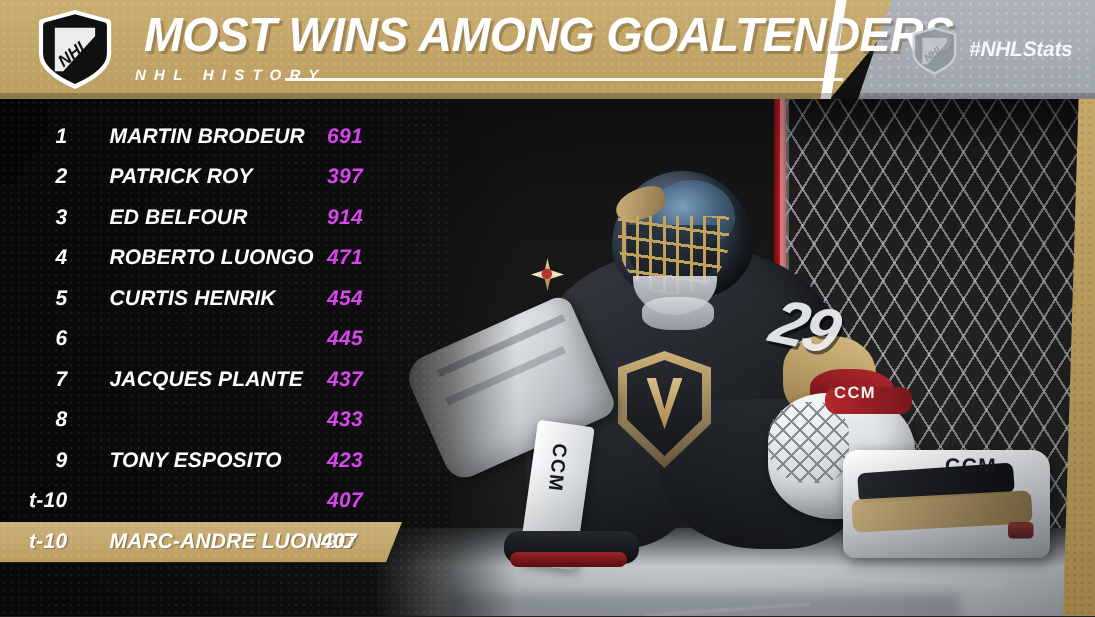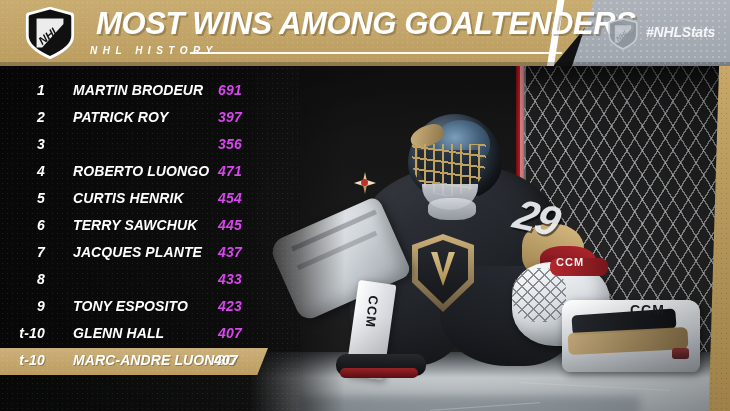--- a/index.html
+++ b/index.html
@@ -370,54 +370,53 @@
         <div class="name">MARTIN BRODEUR</div>
         <div class="wins">691</div>
       </div>
       <div class="row">
         <div class="rank">2</div>
         <div class="name">PATRICK ROY</div>
         <div class="wins">397</div>
       </div>
       <div class="row">
         <div class="rank">3</div>
-        <div class="wins">356</div>
+        <div class="name">ED BELFOUR</div>
+        <div class="wins">914</div>
       </div>
       <div class="row">
         <div class="rank">4</div>
         <div class="name">ROBERTO LUONGO</div>
         <div class="wins">471</div>
       </div>
       <div class="row">
         <div class="rank">5</div>
         <div class="name">CURTIS HENRIK</div>
         <div class="wins">454</div>
       </div>
       <div class="row">
         <div class="rank">6</div>
-        <div class="name">TERRY SAWCHUK</div>
         <div class="wins">445</div>
       </div>
       <div class="row">
         <div class="rank">7</div>
         <div class="name">JACQUES PLANTE</div>
         <div class="wins">437</div>
       </div>
       <div class="row">
         <div class="rank">8</div>
         <div class="wins">433</div>
       </div>
       <div class="row">
         <div class="rank">9</div>
         <div class="name">TONY ESPOSITO</div>
         <div class="wins">423</div>
       </div>
       <div class="row">
         <div class="rank">t-10</div>
-        <div class="name">GLENN HALL</div>
         <div class="wins">407</div>
       </div>
       <div class="row hl">
         <div class="hl-bg"></div>
         <div class="hl-bg-tex"></div>
         <div class="rank">t-10</div>
         <div class="name">MARC-ANDRE LUONGO</div>
         <div class="wins">407</div>
       </div>
     </div>

